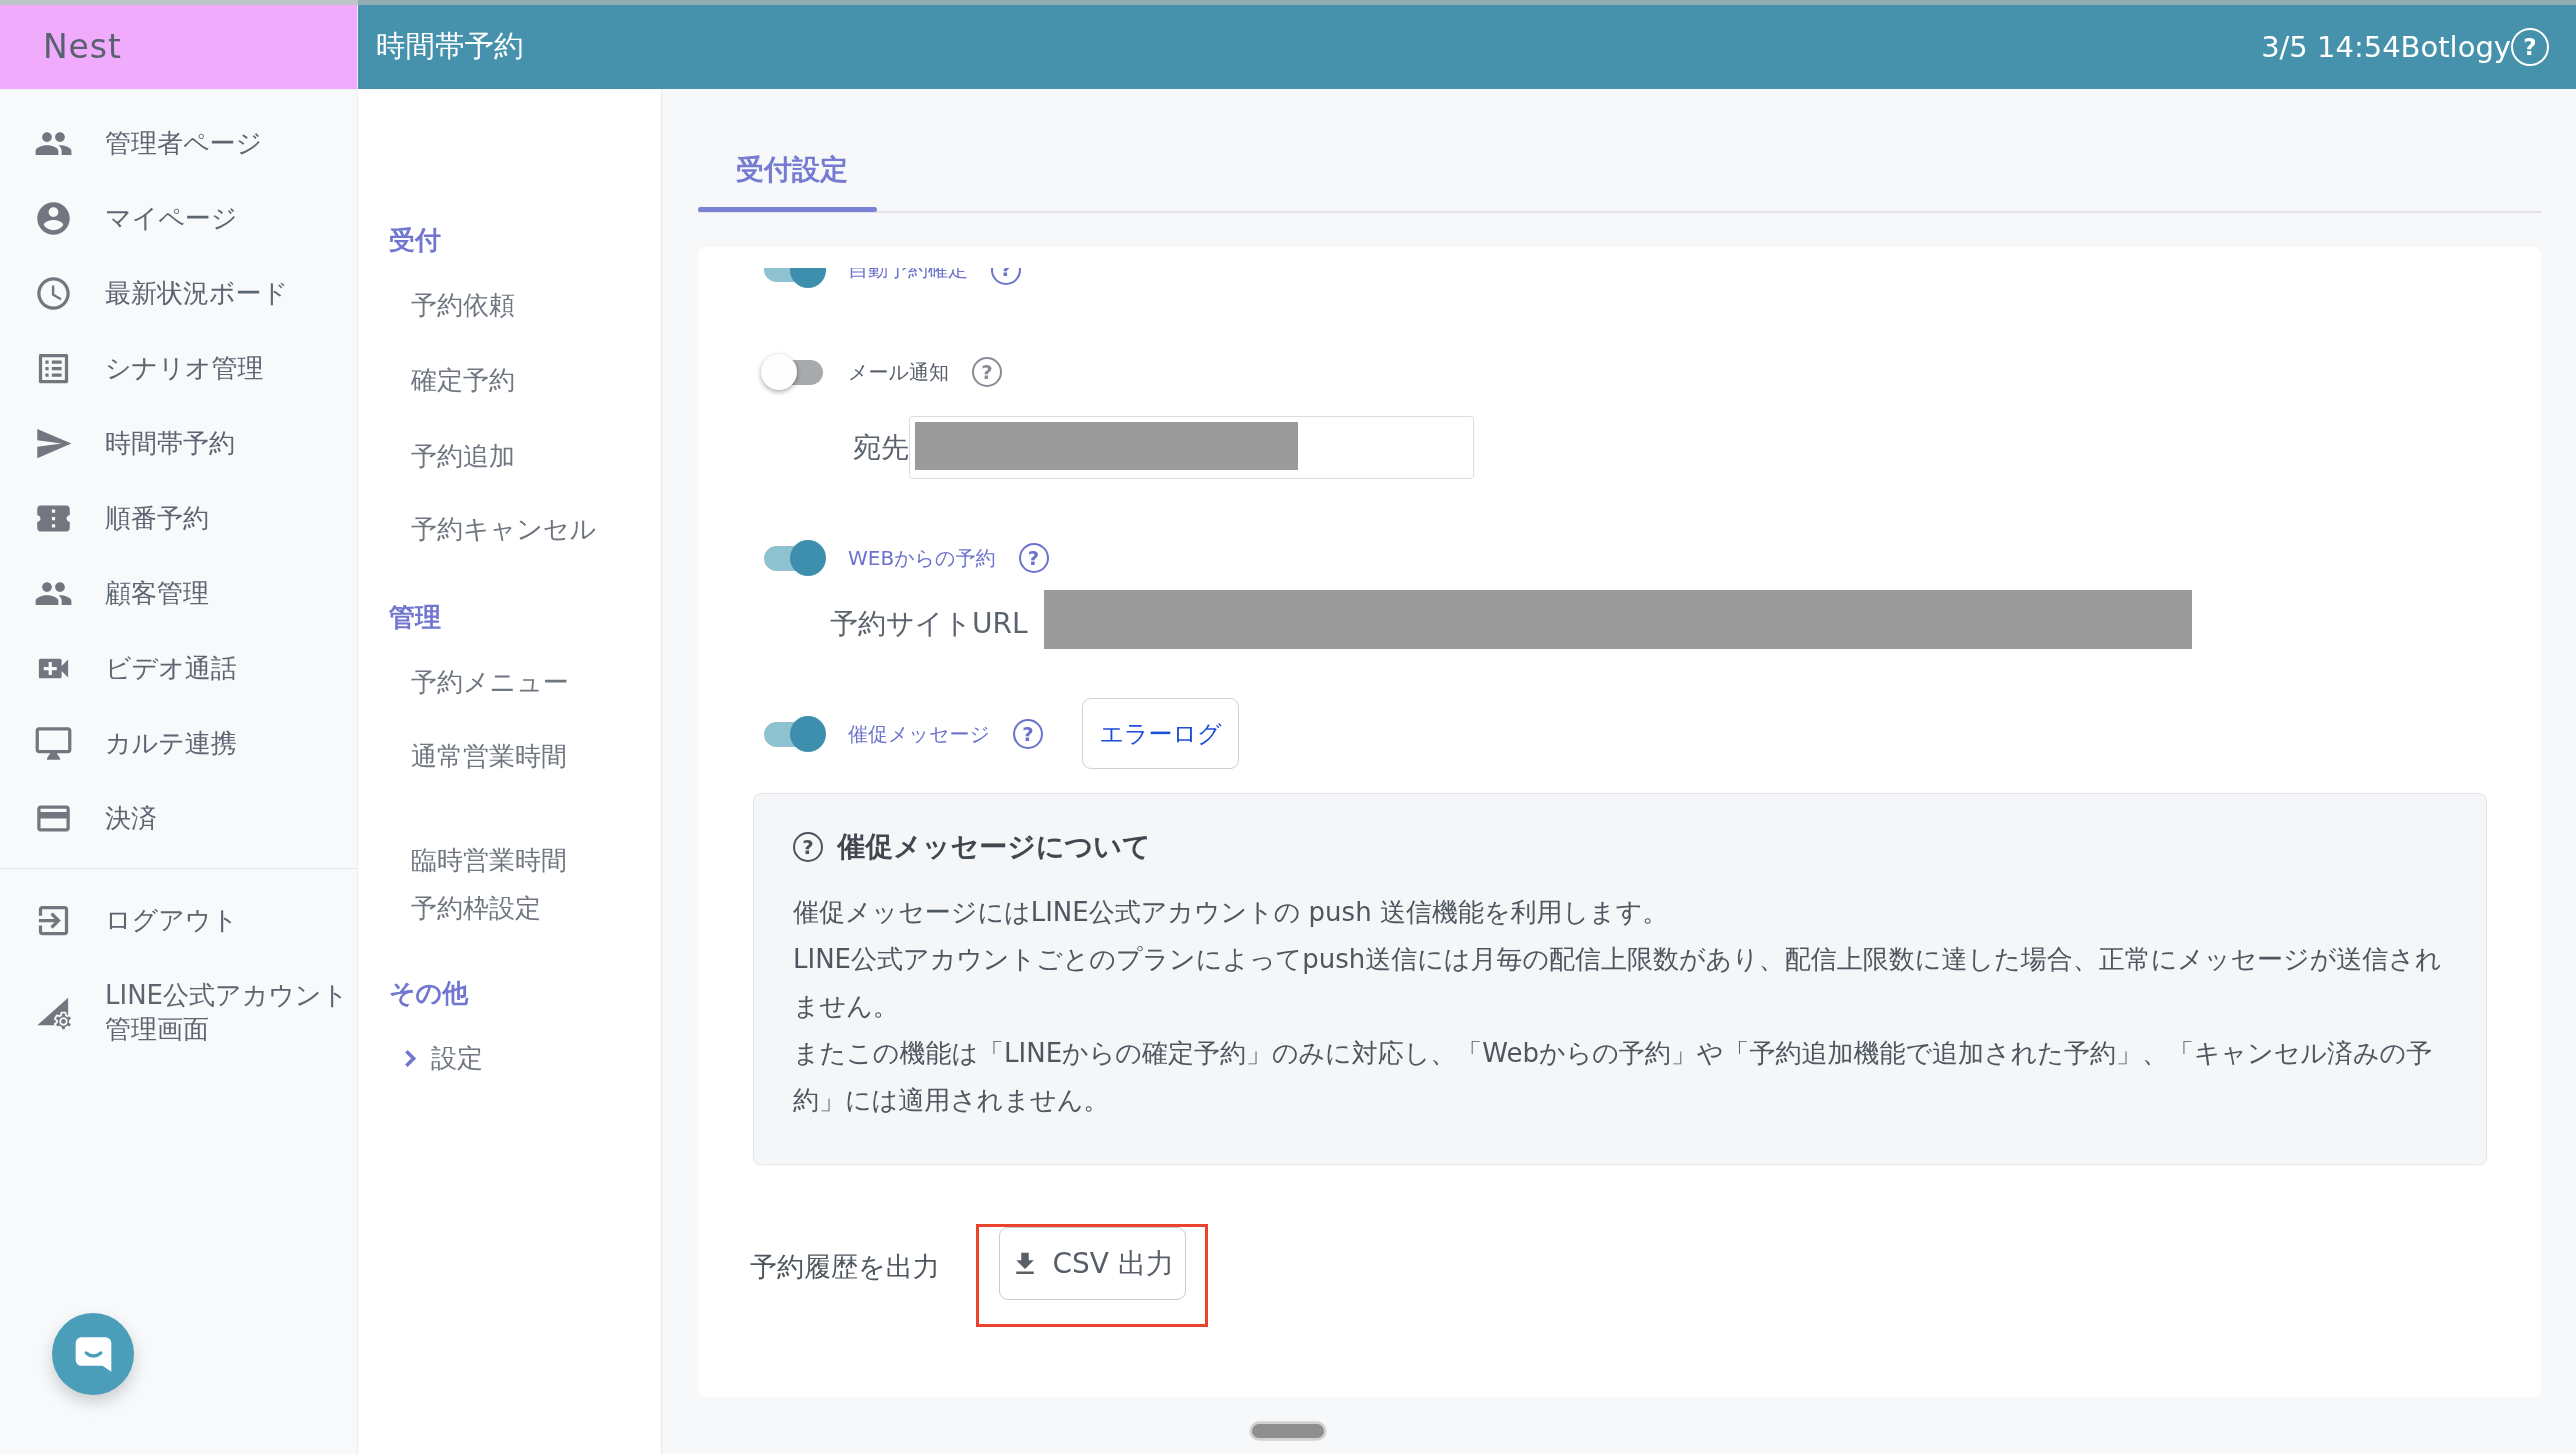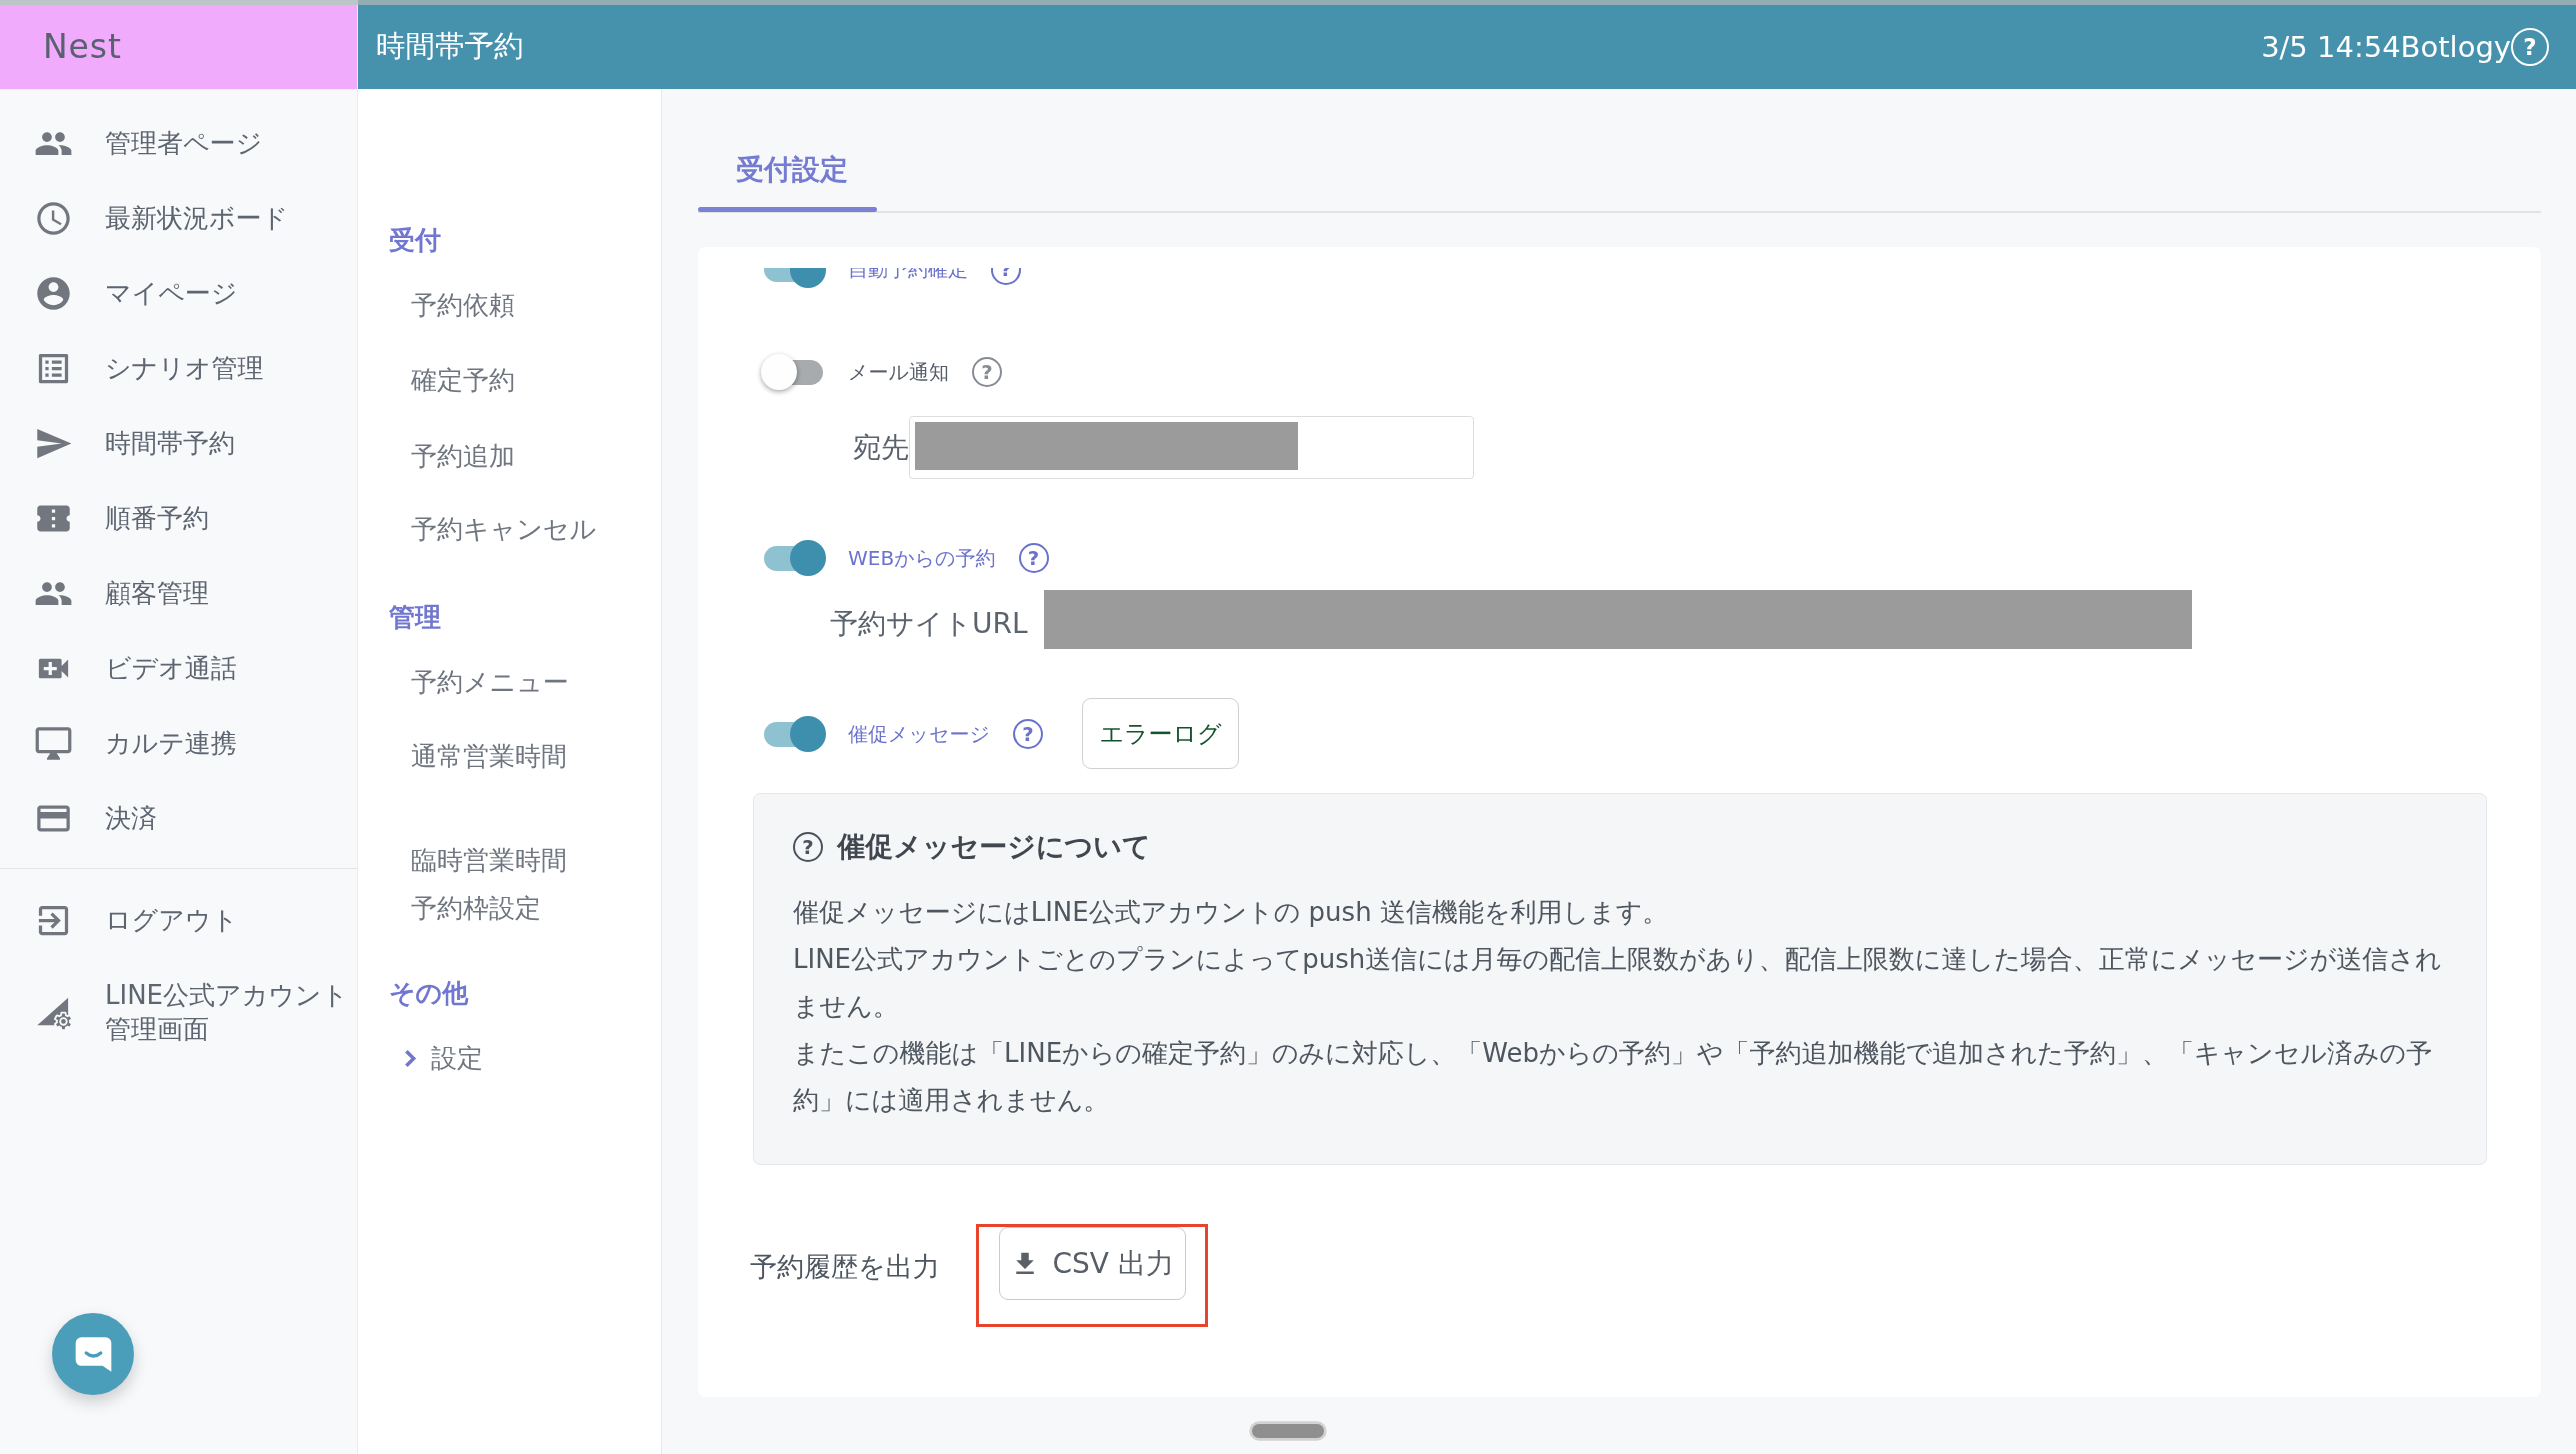--- a/index.html
+++ b/index.html
@@ -71,21 +71,21 @@
   .row-mail   { position:absolute; left:66px; top:100px; }
   .dest-label { position:absolute; left:139px; top:182px; font-size:28px; color:#5b636e;margin-left:16px; }
   .dest-input { position:absolute; left:211px; top:169px; width:565px; height:63px; background:#fff; border:1.8px solid #dcdcdf; border-radius:3.6px; }
   .redact-1   { position:absolute; left:5.4px; top:5.4px; width:383px; height:48px; background:#9b9b9b; }
 
   .row-web    { position:absolute; left:66px; top:286px; }
   .url-label  { position:absolute; left:132px; top:358px; font-size:28px; color:#5b636e; }
   .redact-2   { position:absolute; left:346px; top:343px; width:1148px; height:59px; background:#9b9b9b; }
 
   .row-remind { position:absolute; left:66px; top:462px; }
-  .errorlog-btn { position:absolute; left:384px; top:451px; width:157px; height:71px; background:#fff; border:1.8px solid #cfd0d4; border-radius:9px; font-size:24px; color:#14532d; font-family:inherit; cursor:pointer; }
+  .errorlog-btn { position:absolute; left:384px; top:451px; width:157px; height:71px; background:#fff; border:1.8px solid #cfd0d4; border-radius:9px; font-size:24px; color:#1d4ed8; font-family:inherit; cursor:pointer; }
 
   .infobox { position:absolute; left:55px; top:546px; width:1734px; height:372px; background:#f5f6f8; border:0.9px solid #e4e6e9; border-radius:7.2px; padding:34px 39px; }
   .infobox-title { display:flex; align-items:center; gap:14.3px; font-size:28px; font-weight:700; color:#40474f; }
   .infobox-body { margin-top:23px; font-size:26px; color:#4e565f; line-height:47px; }
 
   .export-label { position:absolute; left:52px; top:1002px; font-size:27px; color:#4d555f; }
   .red-box { position:absolute; left:278px; top:977px; width:232px; height:103px; border:3.6px solid #e8432d; display:flex; justify-content:center; }
   .csv-btn { width:187px; height:73px; background:#fff; border:1.8px solid #c9cacd; border-radius:9px; display:flex; align-items:center; justify-content:center; gap:12.5px; font-size:28px; color:#575e68; font-family:inherit; cursor:pointer; }
   .csv-btn svg { width:30px; height:30px; fill:#5a6066; }
 
@@ -107,29 +107,29 @@
     </div>
     <nav class="menu">
       <div class="nav-item">
         <svg viewBox="0 0 24 24">
             <path d="M16 11c1.66 0 2.99-1.34 2.99-3S17.66 5 16 5c-1.66 0-3 1.34-3 3s1.34 3 3 3zm-8 0c1.66 0 2.99-1.34 2.99-3S9.66 5 8 5C6.34 5 5 6.34 5 8s1.34 3 3 3zm0 2c-2.33 0-7 1.17-7 3.5V19h14v-2.5c0-2.33-4.67-3.5-7-3.5zm8 0c-.29 0-.62.02-.97.05 1.16.84 1.97 1.97 1.97 3.45V19h6v-2.5c0-2.33-4.67-3.5-7-3.5z"></path>
           </svg>
         <span class="lbl">管理者ページ</span>
       </div>
       <div class="nav-item">
         <svg viewBox="0 0 24 24">
+            <path d="M12 2C6.48 2 2 6.48 2 12s4.48 10 10 10 10-4.48 10-10S17.52 2 12 2zm0 3c1.66 0 3 1.34 3 3s-1.34 3-3 3-3-1.34-3-3 1.34-3 3-3zm0 14.2c-2.5 0-4.71-1.28-6-3.22.03-1.99 4-3.08 6-3.08 1.99 0 5.97 1.09 6 3.08-1.29 1.94-3.5 3.22-6 3.22z"></path>
+          </svg>
+        <span class="lbl">マイページ</span>
+      </div>
+      <div class="nav-item">
+        <svg viewBox="0 0 24 24">
             <path d="M11.99 2C6.47 2 2 6.48 2 12s4.47 10 9.99 10C17.52 22 22 17.52 22 12S17.52 2 11.99 2zM12 20c-4.42 0-8-3.58-8-8s3.58-8 8-8 8 3.58 8 8-3.58 8-8 8zm.5-13H11v6l5.25 3.15.75-1.23-4.5-2.67z"></path>
           </svg>
         <span class="lbl">最新状況ボード</span>
-      </div>
-      <div class="nav-item">
-        <svg viewBox="0 0 24 24">
-            <path d="M12 2C6.48 2 2 6.48 2 12s4.48 10 10 10 10-4.48 10-10S17.52 2 12 2zm0 3c1.66 0 3 1.34 3 3s-1.34 3-3 3-3-1.34-3-3 1.34-3 3-3zm0 14.2c-2.5 0-4.71-1.28-6-3.22.03-1.99 4-3.08 6-3.08 1.99 0 5.97 1.09 6 3.08-1.29 1.94-3.5 3.22-6 3.22z"></path>
-          </svg>
-        <span class="lbl">マイページ</span>
       </div>
       <div class="nav-item">
         <svg viewBox="0 0 24 24">
             <path d="M19 5v14H5V5h14m1.1-2H3.9c-.5 0-.9.4-.9.9v16.2c0 .4.4.9.9.9h16.2c.4 0 .9-.5.9-.9V3.9c0-.5-.5-.9-.9-.9zM11 7h6v2h-6V7zm0 4h6v2h-6v-2zm0 4h6v2h-6zM7 7h2v2H7zm0 4h2v2H7zm0 4h2v2H7z"></path>
           </svg>
         <span class="lbl">シナリオ管理</span>
       </div>
       <div class="nav-item">
         <svg viewBox="0 0 24 24">
             <path d="M2.01 21L23 12 2.01 3 2 10l15 2-15 2z"></path>

